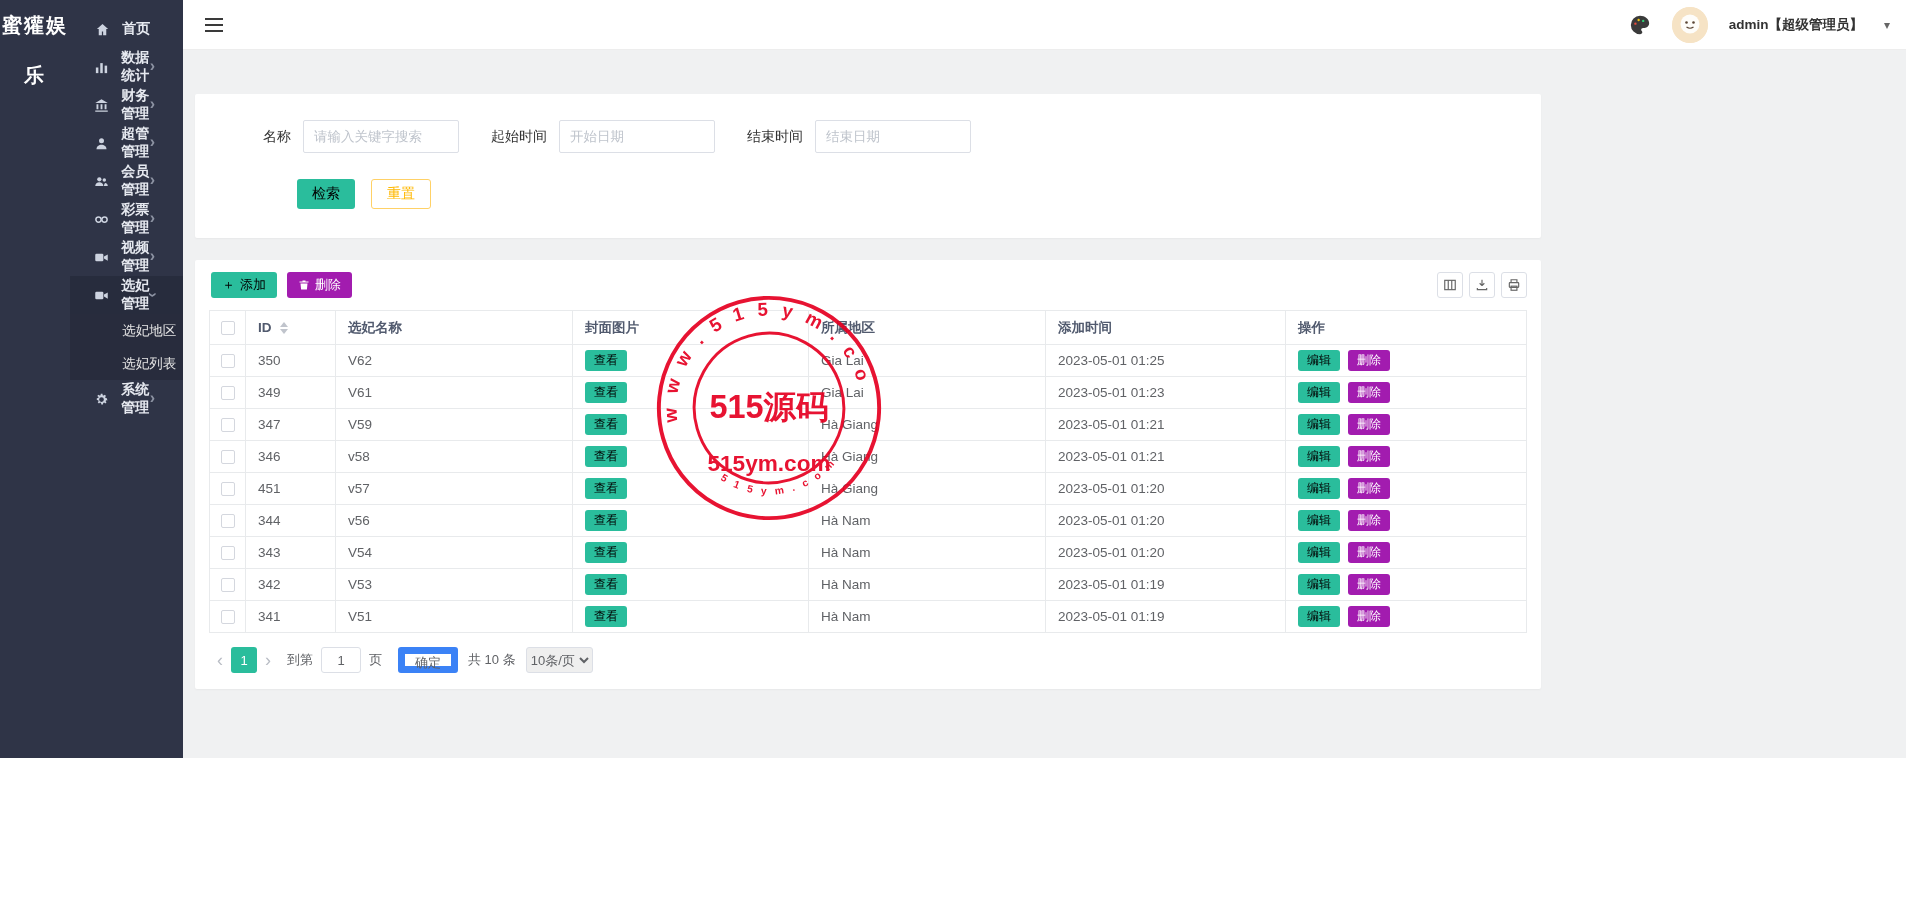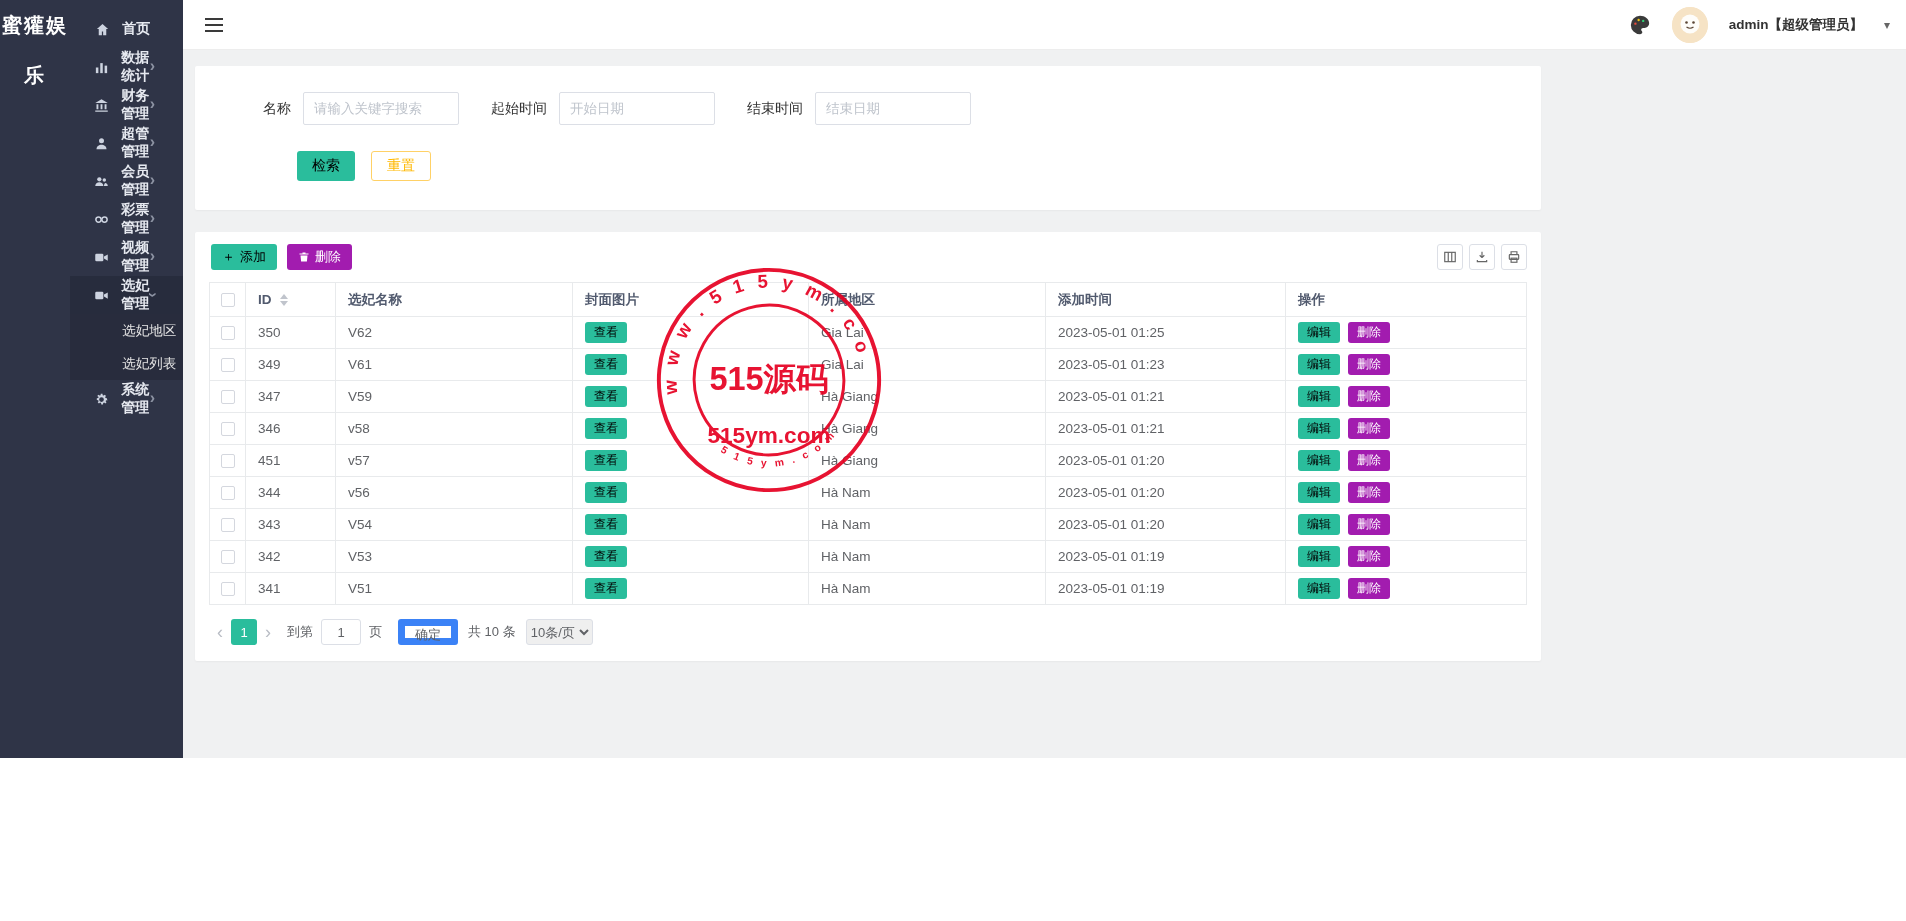--- a/index.html
+++ b/index.html
@@ -27,21 +27,21 @@
   .hamburger i { display:block; width:18px; height:2px; background:#3a3a3a; }
   .top-right { margin-left:auto; display:flex; align-items:center; gap:21px; }
   .theme { cursor:pointer; display:inline-flex; }
   .avatar { width:36px; height:36px; border-radius:50%; overflow:hidden; display:inline-flex; cursor:pointer; background:#f6e3c5; }
   .uname { font-size:13.5px; font-weight:bold; color:#333; cursor:pointer; white-space:nowrap; }
   .caret { color:#666; font-size:12px; }
 
   
   .content { padding:16px 0 0 12px; }
   .card { width:1346px; background:#fff; border-radius:2px; box-shadow:0 1px 2px rgba(0,0,0,.04); }
-  .search-card { height:144px; padding-top:26px; }
+  .search-card { height:144px; padding-top:26px;margin-top:28px; }
   .form-row { display:flex; align-items:center; padding-left:68px; }
   .form-row label { font-size:14px; color:#333; margin-right:12px; white-space:nowrap; }
   .inp { width:156px; height:33px; border:1px solid #dcdfe6; border-radius:2px; padding:0 10px; font-size:13.5px; color:#333;
          font-family:inherit; margin-right:32px; outline:none; }
   .inp::placeholder { color:#bfc4cc; }
   .btn-row { margin:26px 0 0 102px; display:flex; gap:16px; }
 
   .btn { border:none; border-radius:3px; cursor:pointer; font-family:inherit; display:inline-flex; align-items:center; justify-content:center; }
   .btn-green { background:#2abd9c; color:#000000; }
   .btn-orange { background:#a21caf; color:#fff; }

